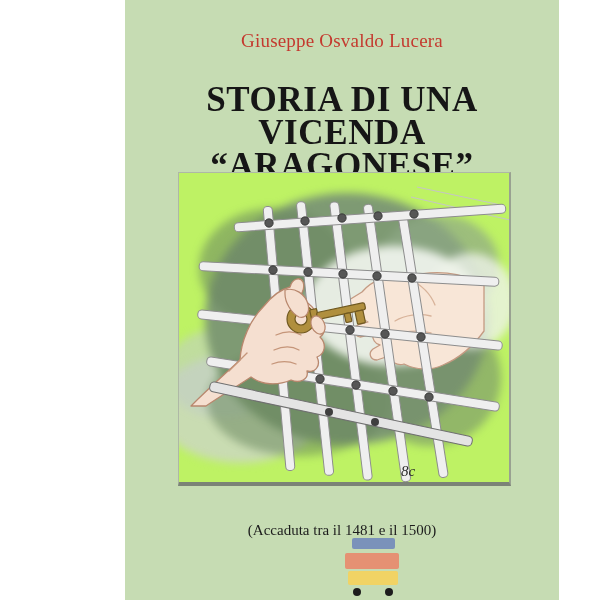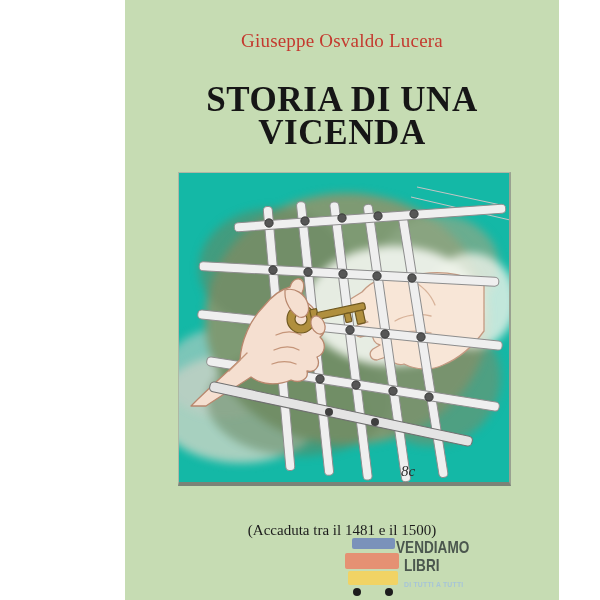--- a/index.html
+++ b/index.html
@@ -1,21 +1,21 @@
 <!DOCTYPE html>
 <html><head>
 <meta charset="utf-8">
 <style>
   html,body{margin:0;padding:0;}
   body{width:600px;height:600px;background:#ffffff;overflow:hidden;}
   .canvas{position:relative;width:600px;height:600px;background:#ffffff;font-family:"Liberation Serif",serif;}
   .cover{position:absolute;left:82px;top:0;width:434px;height:600px;background:#c6dcb3;margin-left:43px;}
   .author{position:absolute;top:30px;left:0;width:100%;text-align:center;font-size:19px;color:#c43a2f;letter-spacing:0.2px;}
   .title{position:absolute;top:83px;left:0;width:100%;text-align:center;font-size:35px;font-weight:bold;color:#161616;line-height:33px;letter-spacing:0.6px;}
-  .frame{position:absolute;left:53px;top:172px;width:333px;height:314px;background:#14b8a6;border:1px solid #aeb8a6;border-right:2px solid #99a191;border-bottom:4px solid #7b8377;box-sizing:border-box;overflow:hidden;}
+  .frame{position:absolute;left:53px;top:172px;width:333px;height:314px;background:#bef264;border:1px solid #aeb8a6;border-right:2px solid #99a191;border-bottom:4px solid #7b8377;box-sizing:border-box;overflow:hidden;}
   .frame svg{display:block;}
   .caption{position:absolute;top:520px;left:0;width:100%;text-align:center;font-size:15px;color:#1c1c1c;line-height:21px;}
   .watermark{position:absolute;left:344px;top:536px;width:132px;height:62px;z-index:5;}
   .cart{position:absolute;left:0;top:2px;width:57px;height:58px;}
   .cart-bar{position:absolute;border-radius:2px;}
   .cart-blue{left:8px;top:0;width:43px;height:11px;background:rgba(100,126,188,0.78);}
   .cart-salmon{left:1px;top:15px;width:54px;height:16px;background:rgba(231,138,110,0.92);}
   .cart-yellow{left:4px;top:33px;width:50px;height:14px;background:rgba(243,210,96,0.95);}
   .wheel{position:absolute;width:8px;height:8px;border-radius:50%;background:#1d1d1d;top:50px;}
   .wheel-left{left:9px;}
@@ -28,20 +28,21 @@
 </head>
 <body>
 
 <div class="canvas">
   <div class="cover">
 
     <div class="author">Giuseppe Osvaldo Lucera</div>
 
     <div class="title">
       <div>STORIA DI UNA VICENDA</div>
+      <div>“ARAGONESE”</div>
     </div>
 
     <div class="frame">
       <svg width="330" height="309" viewBox="0 0 330 309">
 
         <g style="filter:blur(4px)">
           <ellipse cx="62" cy="235" rx="85" ry="55" fill="#ccd6c6" opacity="0.8"></ellipse>
           <ellipse cx="45" cy="200" rx="60" ry="45" fill="#c2cfc4" opacity="0.6"></ellipse>
           <ellipse cx="168" cy="146" rx="142" ry="126" fill="#7e9a73"></ellipse>
           <ellipse cx="95" cy="95" rx="75" ry="60" fill="#67855e" opacity="0.55"></ellipse>
@@ -141,19 +142,14 @@
   </div>
 
   <div class="watermark">
     <div class="cart">
       <div class="cart-bar cart-blue"></div>
       <div class="cart-bar cart-salmon"></div>
       <div class="cart-bar cart-yellow"></div>
       <div class="wheel wheel-left"></div>
       <div class="wheel wheel-right"></div>
     </div>
-    <div class="wm-text">
-      <div class="wm-l1">VENDIAMO</div>
-      <div class="wm-l2">LIBRI</div>
-      <div class="wm-tagline">DI TUTTI A TUTTI</div>
-    </div>
   </div>
 </div>
 
 </body></html>

